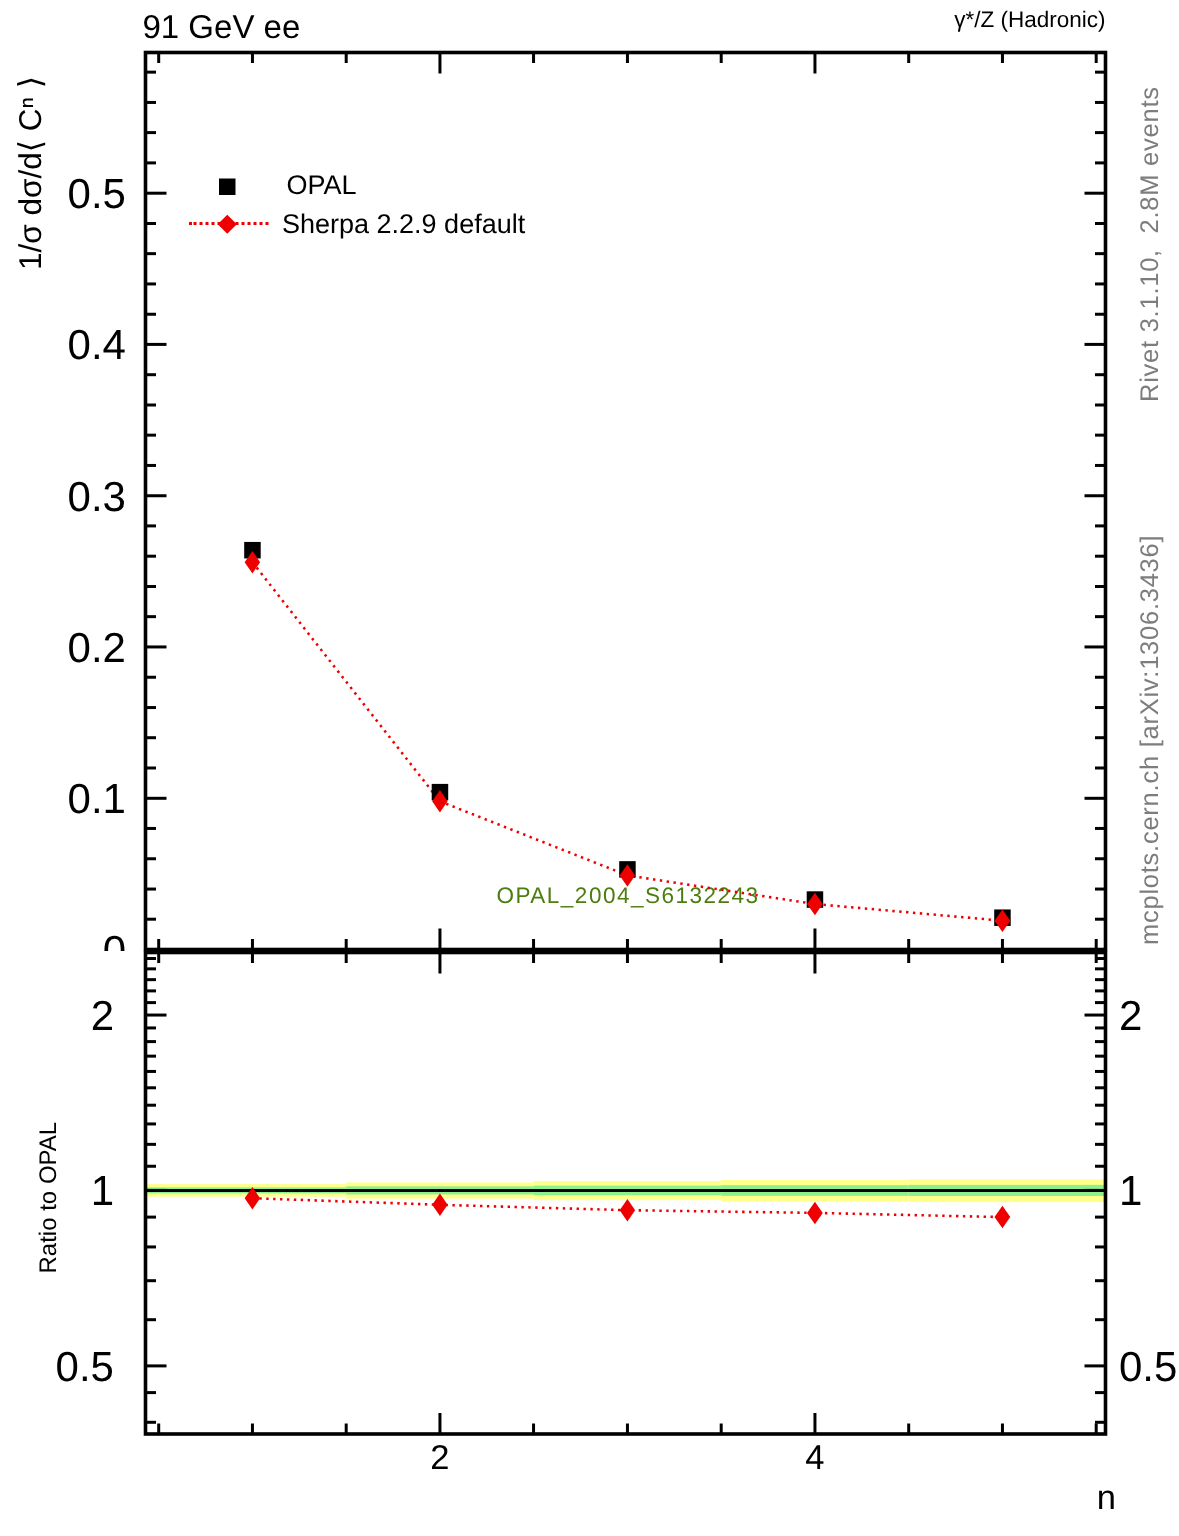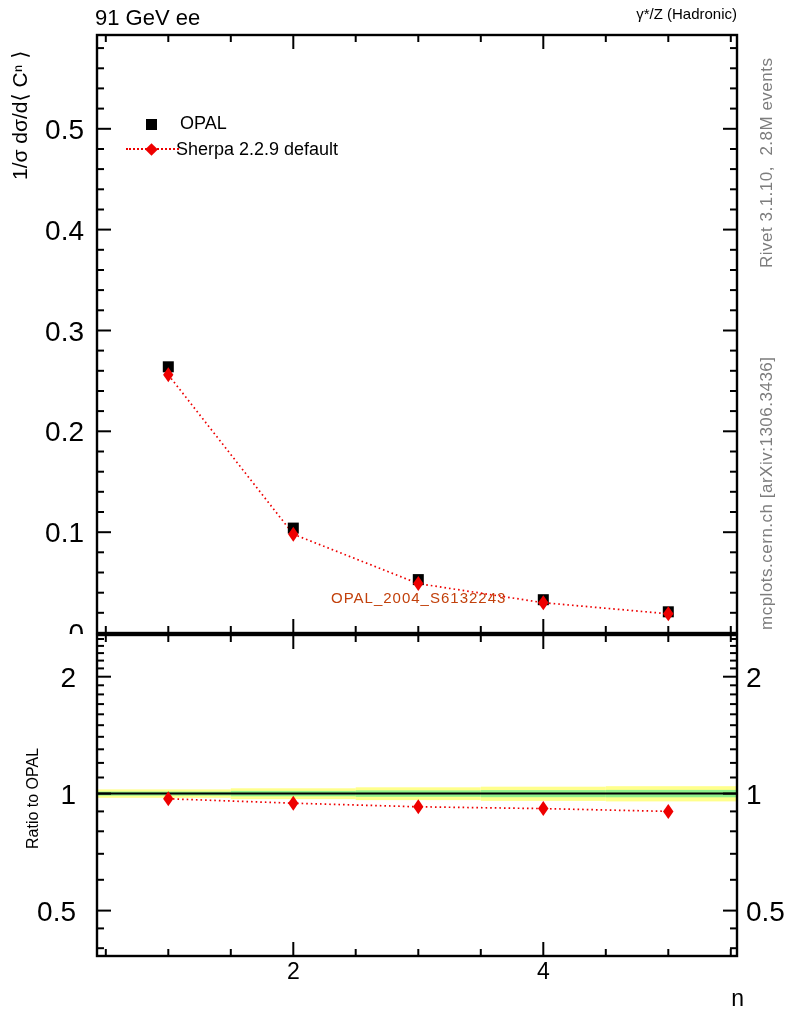--- a/index.html
+++ b/index.html
@@ -30,28 +30,28 @@
   <span class="abs title-left">91 GeV ee</span>
   <span class="abs title-right">γ*/Z (Hadronic)</span>
 
   <span class="abs ylabel-main">1/σ dσ/d⟨ Cⁿ ⟩</span>
   <span class="abs ylabel-ratio">Ratio to OPAL</span>
   <span class="abs xlabel">n</span>
 
   <span class="abs credit credit-rivet" style="color: rgb(125, 125, 125);">Rivet 3.1.10,  2.8M events</span>
   <span class="abs credit credit-mcplots" style="color: rgb(125, 125, 125);">mcplots.cern.ch [arXiv:1306.3436]</span>
 
-  <span class="abs watermark" style="color: #c2410c;">OPAL_2004_S6132243</span>
+  <span class="abs watermark" style="color: #4d7c0f;">OPAL_2004_S6132243</span>
 
   <div>
     <span class="lg-sq" style="background: rgb(0, 0, 0);"></span>
-    <span class="legend-label" style="left:180px;top:113px;">OPAL</span>
+    <span class="legend-label" style="left:191px;top:113px;">OPAL</span>
     <span class="lg-line" style="border-top-color: rgb(238, 0, 0);"></span>
     <span class="lg-dia" style="background: rgb(238, 0, 0);"></span>
-    <span class="legend-label" style="left:176px;top:139px;">Sherpa 2.2.9 default</span>
+    <span class="legend-label" style="left:188px;top:139px;">Sherpa 2.2.9 default</span>
   </div>
 
   <svg id="plot" width="786" height="1024">
       <defs>
         <clipPath id="cm">
           <rect x="0" y="0" width="786" height="634"></rect>
         </clipPath>
       </defs>
       <g>
         <rect x="97.0" y="789.4" width="133.8" height="8.4" fill="#ffff8c"></rect>

